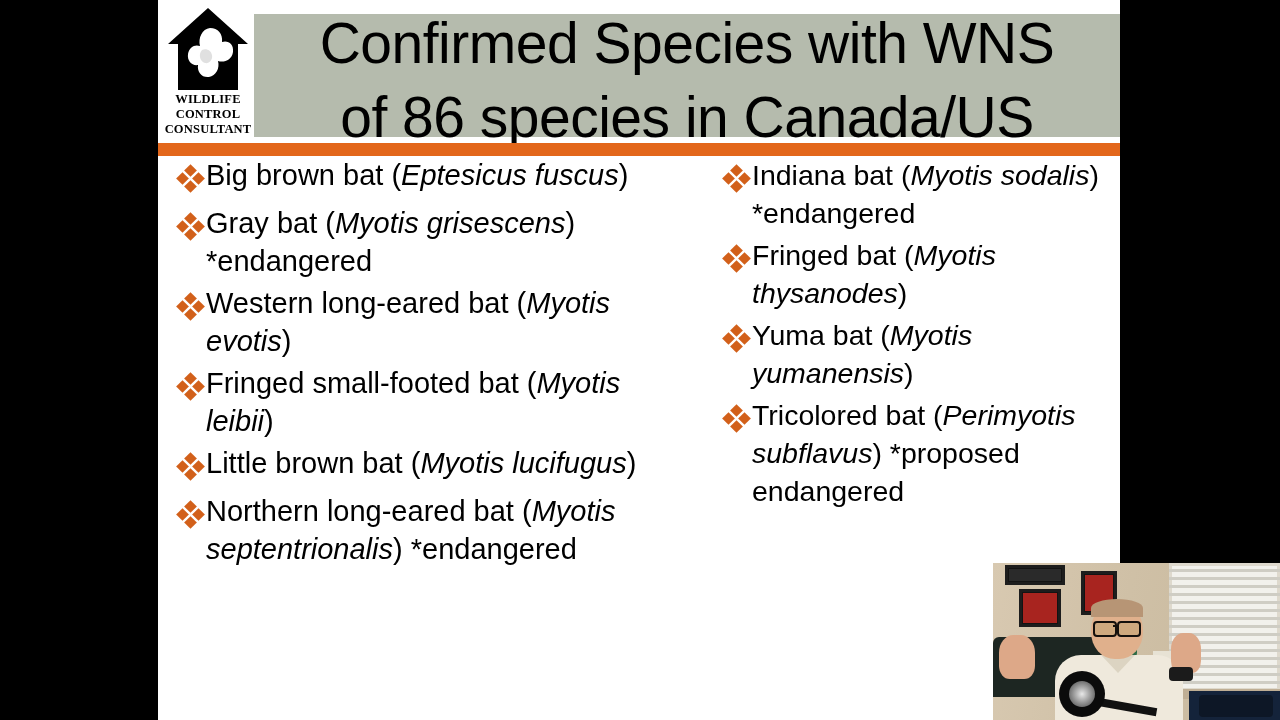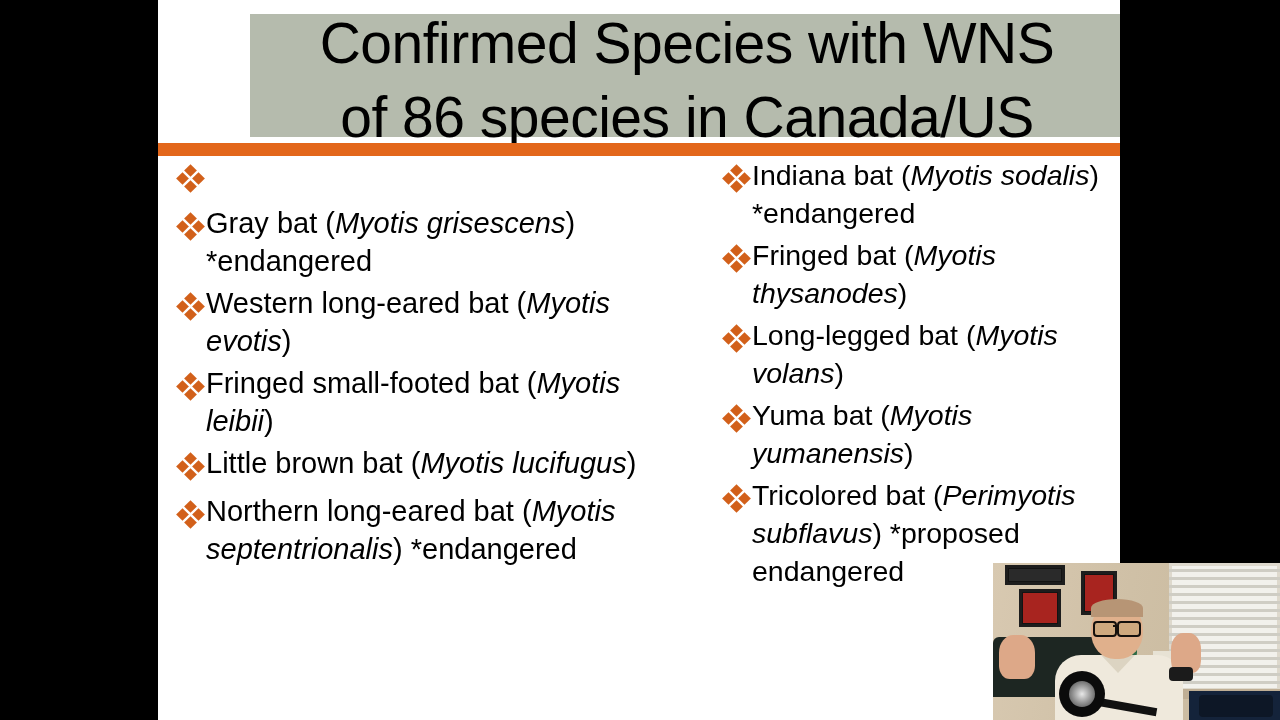--- a/index.html
+++ b/index.html
@@ -287,35 +287,49 @@
 
 <div id="stage">
 
   <div id="slide">
 
     <div id="header">
       <div id="title-band"></div>
       <div id="slide-title">Confirmed Species with WNS
 of 86 species in Canada/US</div>
 
+      <div id="logo">
+        <svg id="logo-mark" viewBox="0 0 84 86">
+          <path d="M42 2 L82 38 L72 38 L72 84 L12 84 L12 38 L2 38 Z" fill="#000000"></path>
+          <path d="M44 22 C52 22 57 28 56 36 C62 34 68 38 67 46 C66 54 58 57 52 55
+                   C54 62 50 70 43 71 C36 72 31 66 32 59
+                   C26 60 21 55 22 48 C23 41 29 38 34 40
+                   C32 32 36 23 44 22 Z" fill="#ffffff"></path>
+          <path d="M36 44 C40 42 45 44 46 49 C47 54 43 58 39 57 C34 56 32 48 36 44 Z" fill="#000000" opacity="0.12"></path>
+        </svg>
+        <div id="logo-text">WILDLIFE
+CONTROL
+CONSULTANT</div>
+      </div>
     </div>
 
     <div id="orange-rule"></div>
 
     <div id="body-area">
 
       <div class="column left-col">
 
         <div class="bullet-row">
           <span class="bullet-marker">
             <i class="dia d-top"></i>
               <i class="dia d-left"></i>
               <i class="dia d-right"></i>
               <i class="dia d-bot"></i>
           </span>
+          <span class="bullet-text"><span>Big brown bat (</span><i>Eptesicus fuscus</i><span>)</span></span>
         </div>
 
         <div class="bullet-row">
           <span class="bullet-marker">
             <i class="dia d-top"></i>
               <i class="dia d-left"></i>
               <i class="dia d-right"></i>
               <i class="dia d-bot"></i>
           </span>
           <span class="bullet-text"><span>Gray bat (</span><i>Myotis grisescens</i><span>) *endangered</span></span>
@@ -379,29 +393,20 @@
           <span class="bullet-marker">
             <i class="dia d-top"></i>
               <i class="dia d-left"></i>
               <i class="dia d-right"></i>
               <i class="dia d-bot"></i>
           </span>
           <span class="bullet-text"><span>Fringed bat (</span><i>Myotis thysanodes</i><span>)</span></span>
         </div>
 
 
-        <div class="bullet-row">
-          <span class="bullet-marker">
-            <i class="dia d-top"></i>
-              <i class="dia d-left"></i>
-              <i class="dia d-right"></i>
-              <i class="dia d-bot"></i>
-          </span>
-          <span class="bullet-text"><span>Long-legged bat (</span><i>Myotis volans</i><span>)</span></span>
-        </div>
 
         <div class="bullet-row">
           <span class="bullet-marker">
             <i class="dia d-top"></i>
               <i class="dia d-left"></i>
               <i class="dia d-right"></i>
               <i class="dia d-bot"></i>
           </span>
           <span class="bullet-text"><span>Yuma bat (</span><i>Myotis yumanensis</i><span>)</span></span>
         </div>

